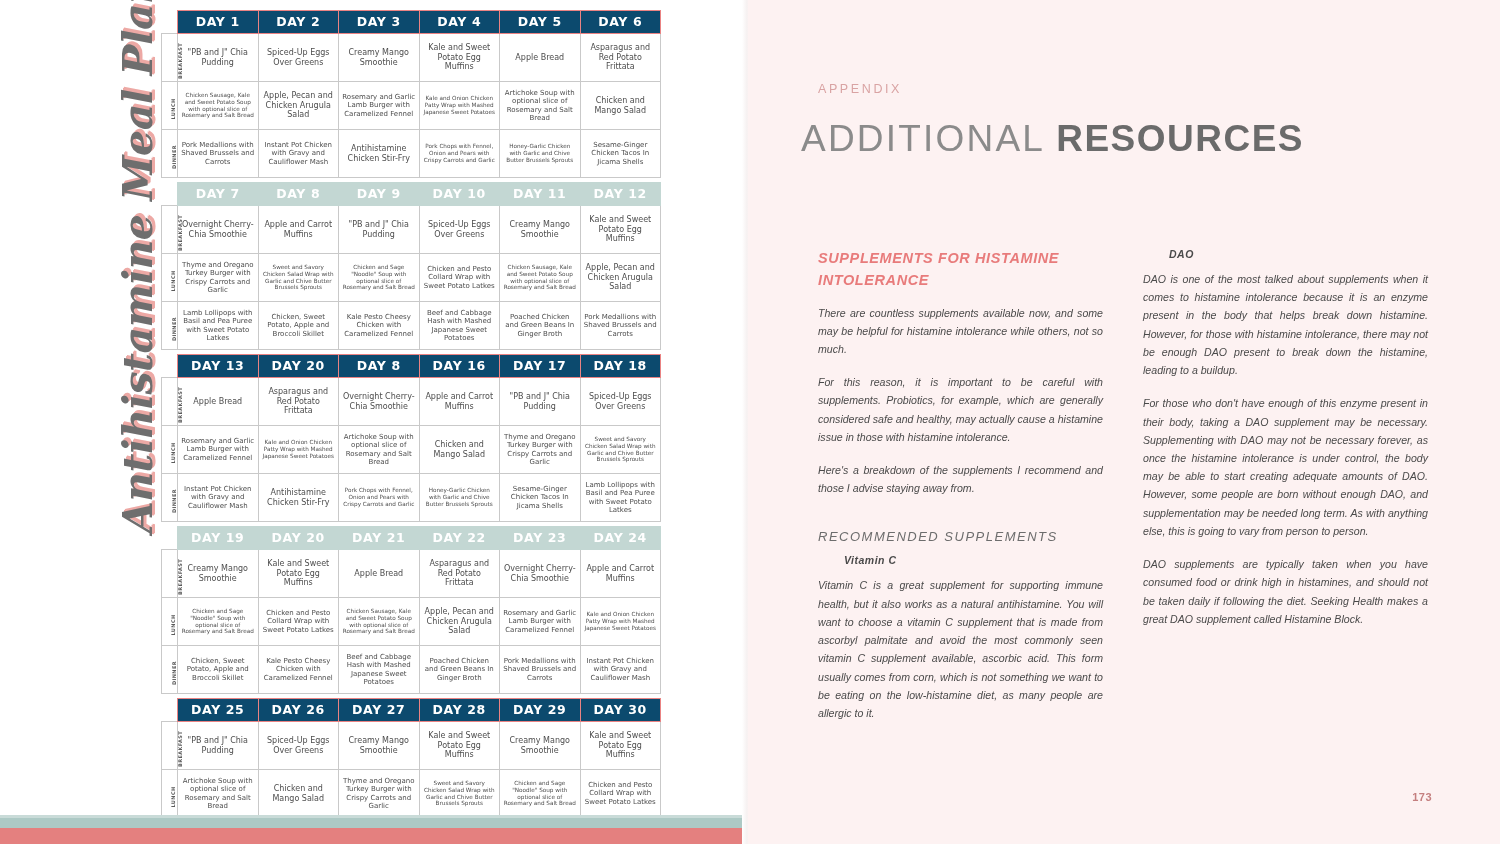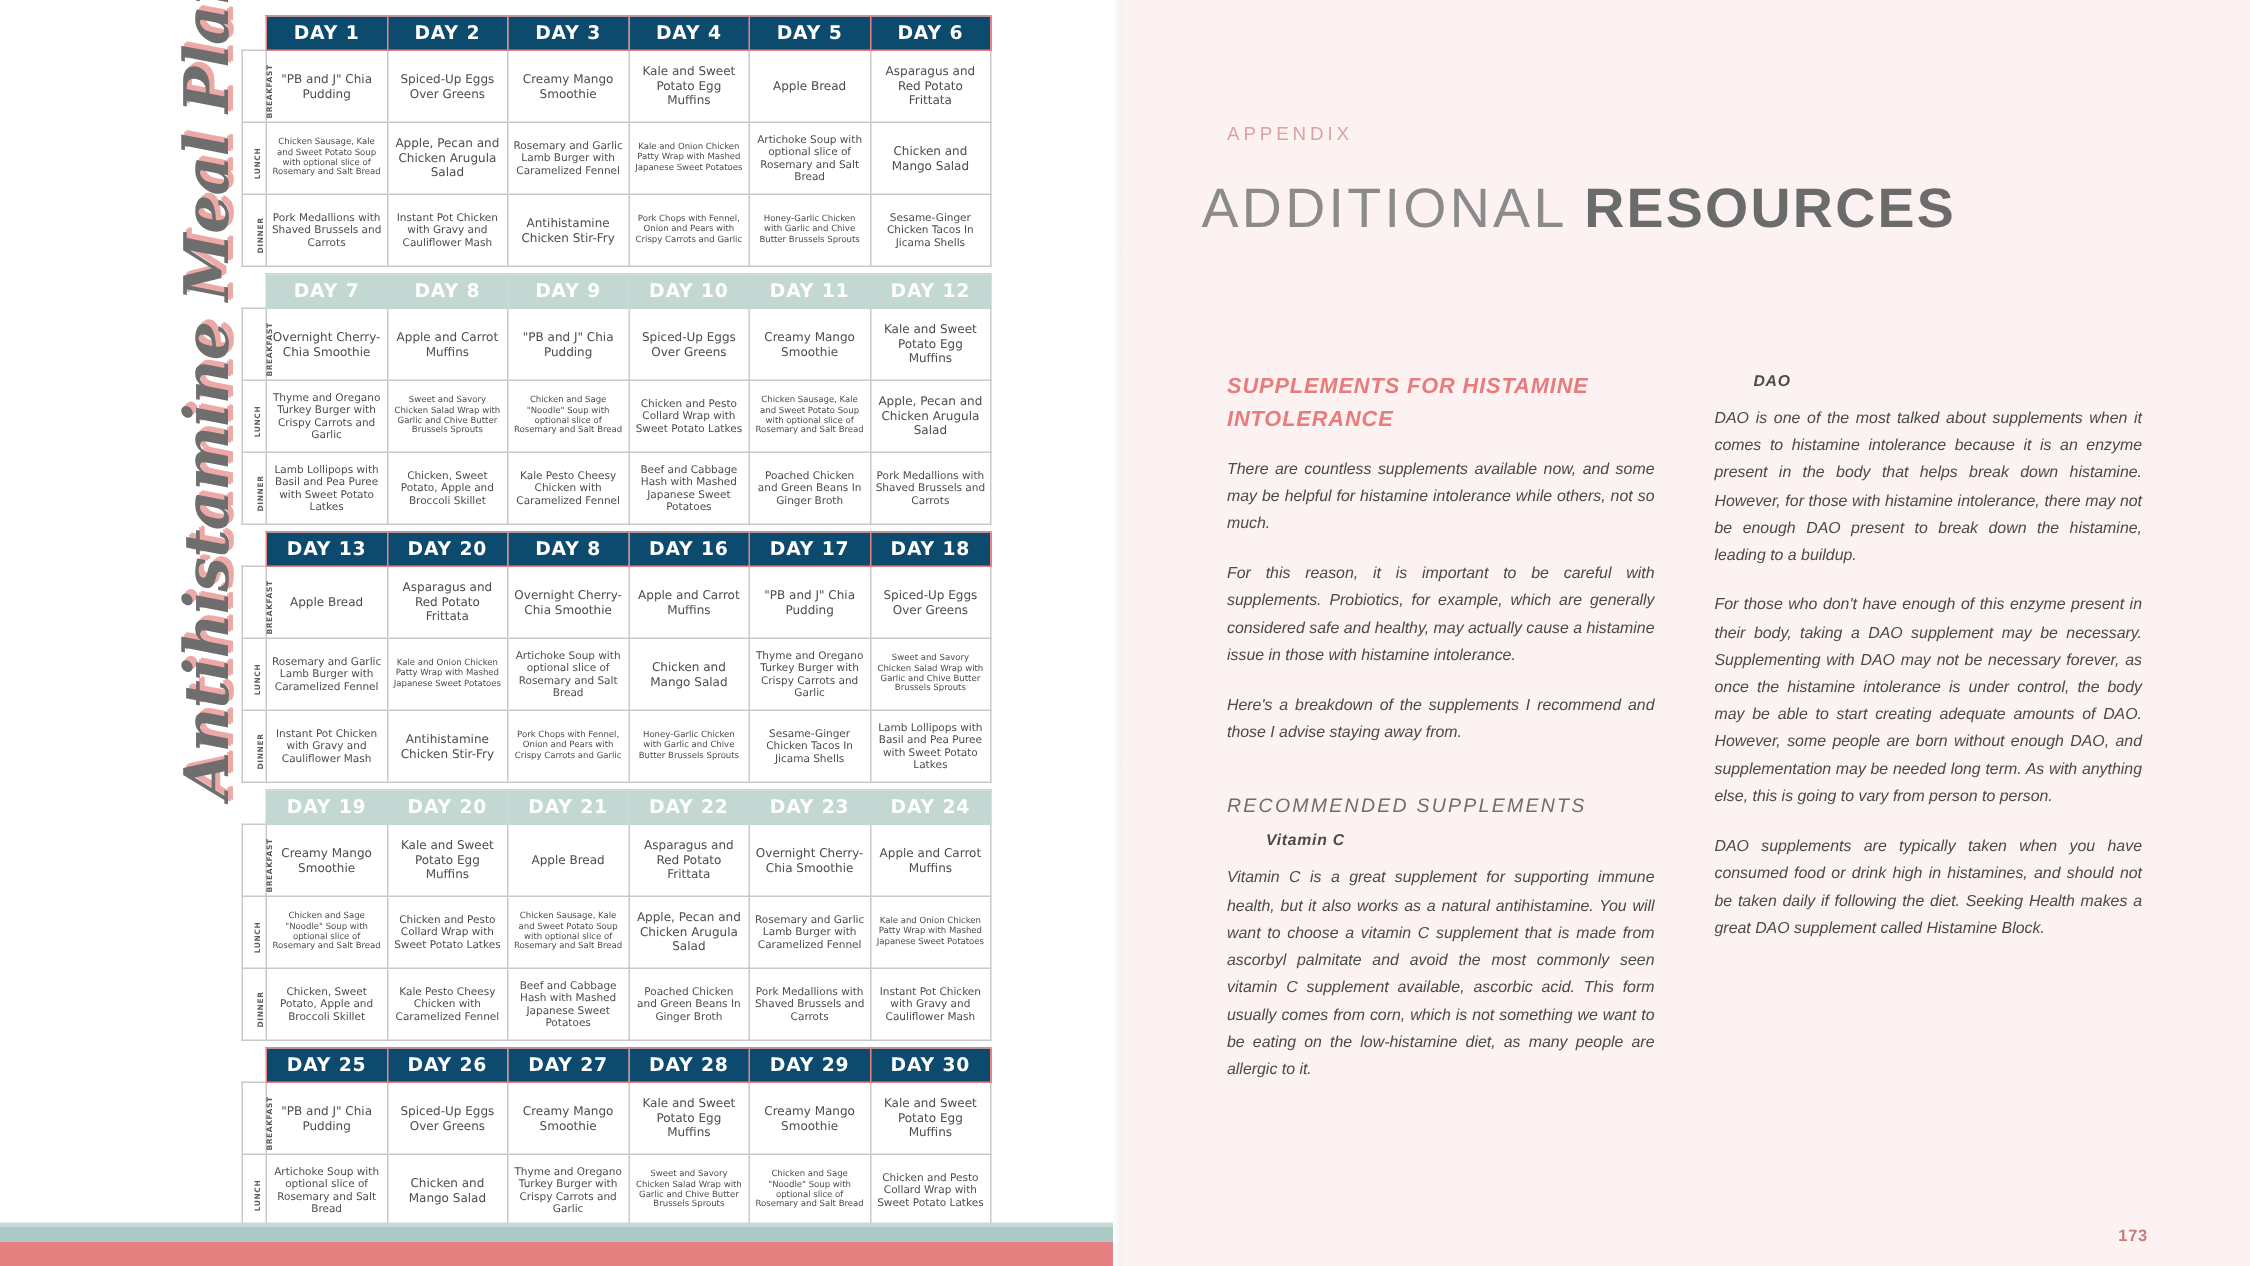--- a/index.html
+++ b/index.html
@@ -144,21 +144,21 @@
     font-size: 10.5px; letter-spacing: 0.5px;
     margin: 0 0 10px;
     padding-left: 26px;
   }
   .body-p {
     color: #4a4a4a; font-size: 10.6px;
     line-height: 1.72; text-align: justify;
     margin-bottom: 15px;
   }
   .page-num {
-    position: absolute; right: 68px; bottom: 14px;
+    position: absolute; right: 68px; bottom: 41px;
     color: #c47f7f; font-size: 11px; font-weight: bold;
     letter-spacing: 0.5px;
   }
 </style>
 </head>
 <body>
 
 <div class="spread">
 
   <div class="page-left">

